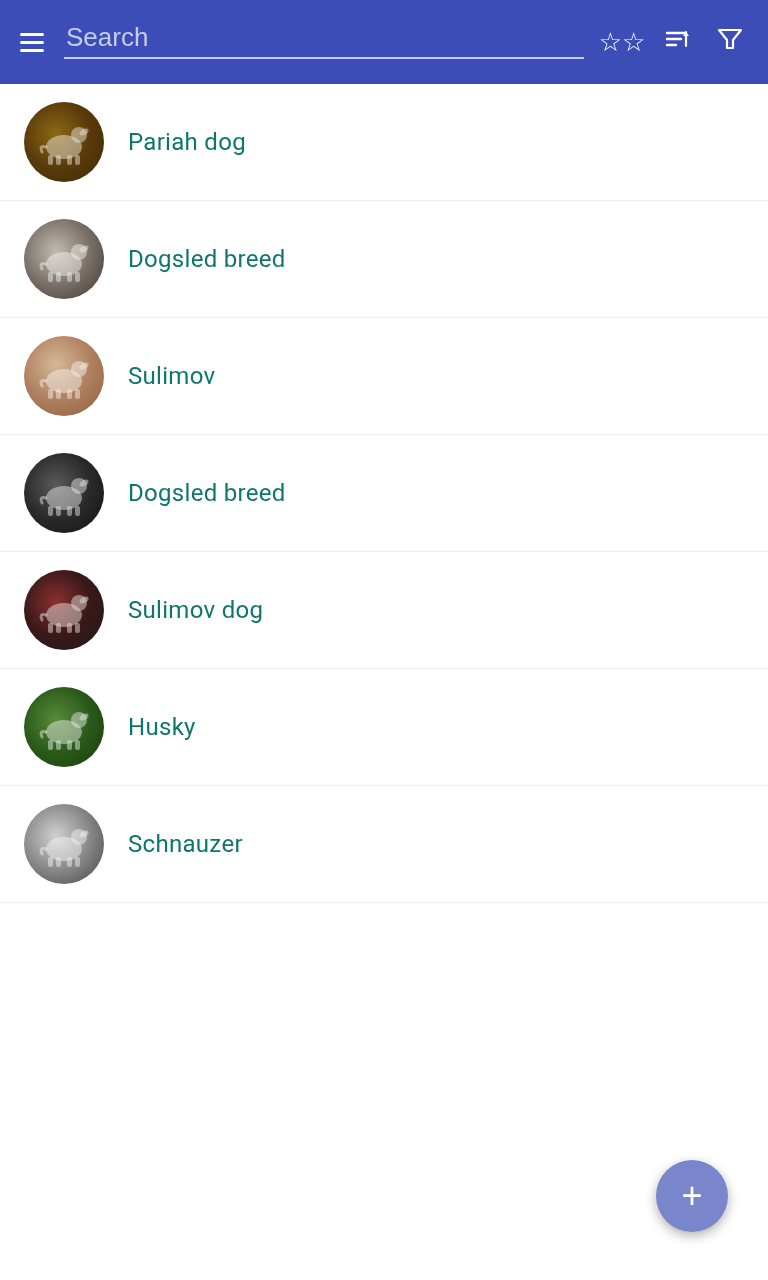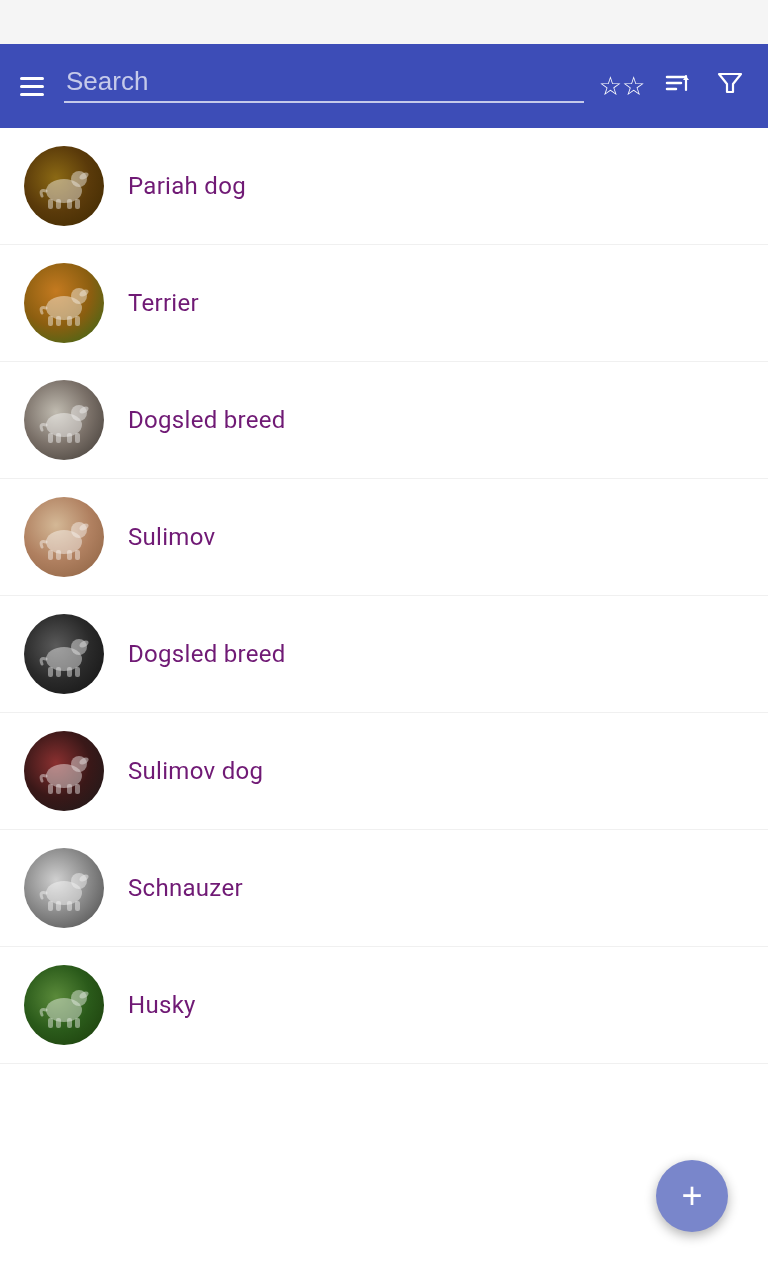--- a/index.html
+++ b/index.html
@@ -14,21 +14,20 @@
     }
 
     
     .header {
       background: #3d4db7;
       height: 84px;
       display: flex;
       align-items: center;
       padding: 0 16px;
       gap: 16px;
-      margin-top: 44px;
     }
 
     .header-menu-icon {
       color: white;
       font-size: 26px;
       cursor: pointer;
       display: flex;
       flex-direction: column;
       gap: 5px;
       padding: 4px;
@@ -130,21 +129,21 @@
 
     
     .dog-silhouette {
       width: 60px;
       height: 50px;
       opacity: 0.85;
     }
 
     .item-label {
       font-size: 24px;
-      color: #701a75;
+      color: #0f766e;
       font-weight: 400;
       letter-spacing: 0.3px;
     }
 
     
     .fab {
       position: fixed;
       bottom: 48px;
       right: 40px;
       width: 72px;
@@ -211,35 +210,20 @@
         <rect x="14" y="38" width="5" height="10" rx="2"></rect>
         <rect x="22" y="38" width="5" height="10" rx="2"></rect>
         <rect x="33" y="38" width="5" height="10" rx="2"></rect>
         <rect x="41" y="38" width="5" height="10" rx="2"></rect>
         <path d="M12 30 Q5 28 8 35" stroke="rgba(255,255,255,0.5)" fill="none" stroke-width="3" stroke-linecap="round"></path>
       </svg>
     </div>
       <span class="item-label">Pariah dog</span>
     </div>
     <div class="list-item">
-      <div class="item-avatar avatar-terrier">
-      <svg class="dog-silhouette" viewBox="0 0 60 50" fill="rgba(255,255,255,0.5)">
-        <ellipse cx="30" cy="30" rx="18" ry="12"></ellipse>
-        <circle cx="45" cy="18" r="8"></circle>
-        <ellipse cx="50" cy="15" rx="5" ry="3" transform="rotate(-30 50 15)"></ellipse>
-        <rect x="14" y="38" width="5" height="10" rx="2"></rect>
-        <rect x="22" y="38" width="5" height="10" rx="2"></rect>
-        <rect x="33" y="38" width="5" height="10" rx="2"></rect>
-        <rect x="41" y="38" width="5" height="10" rx="2"></rect>
-        <path d="M12 30 Q5 28 8 35" stroke="rgba(255,255,255,0.5)" fill="none" stroke-width="3" stroke-linecap="round"></path>
-      </svg>
-    </div>
-      <span class="item-label">Terrier</span>
-    </div>
-    <div class="list-item">
       <div class="item-avatar avatar-pointing">
       <svg class="dog-silhouette" viewBox="0 0 60 50" fill="rgba(255,255,255,0.5)">
         <ellipse cx="30" cy="30" rx="18" ry="12"></ellipse>
         <circle cx="45" cy="18" r="8"></circle>
         <ellipse cx="50" cy="15" rx="5" ry="3" transform="rotate(-30 50 15)"></ellipse>
         <rect x="14" y="38" width="5" height="10" rx="2"></rect>
         <rect x="22" y="38" width="5" height="10" rx="2"></rect>
         <rect x="33" y="38" width="5" height="10" rx="2"></rect>
         <rect x="41" y="38" width="5" height="10" rx="2"></rect>
         <path d="M12 30 Q5 28 8 35" stroke="rgba(255,255,255,0.5)" fill="none" stroke-width="3" stroke-linecap="round"></path>
@@ -286,46 +270,46 @@
         <rect x="14" y="38" width="5" height="10" rx="2"></rect>
         <rect x="22" y="38" width="5" height="10" rx="2"></rect>
         <rect x="33" y="38" width="5" height="10" rx="2"></rect>
         <rect x="41" y="38" width="5" height="10" rx="2"></rect>
         <path d="M12 30 Q5 28 8 35" stroke="rgba(255,255,255,0.5)" fill="none" stroke-width="3" stroke-linecap="round"></path>
       </svg>
     </div>
       <span class="item-label">Sulimov dog</span>
     </div>
     <div class="list-item">
+      <div class="item-avatar avatar-husky">
+      <svg class="dog-silhouette" viewBox="0 0 60 50" fill="rgba(255,255,255,0.5)">
+        <ellipse cx="30" cy="30" rx="18" ry="12"></ellipse>
+        <circle cx="45" cy="18" r="8"></circle>
+        <ellipse cx="50" cy="15" rx="5" ry="3" transform="rotate(-30 50 15)"></ellipse>
+        <rect x="14" y="38" width="5" height="10" rx="2"></rect>
+        <rect x="22" y="38" width="5" height="10" rx="2"></rect>
+        <rect x="33" y="38" width="5" height="10" rx="2"></rect>
+        <rect x="41" y="38" width="5" height="10" rx="2"></rect>
+        <path d="M12 30 Q5 28 8 35" stroke="rgba(255,255,255,0.5)" fill="none" stroke-width="3" stroke-linecap="round"></path>
+      </svg>
+    </div>
+      <span class="item-label">Husky</span>
+    </div>
+    <div class="list-item">
       <div class="item-avatar avatar-schnauzer">
       <svg class="dog-silhouette" viewBox="0 0 60 50" fill="rgba(255,255,255,0.5)">
         <ellipse cx="30" cy="30" rx="18" ry="12"></ellipse>
         <circle cx="45" cy="18" r="8"></circle>
         <ellipse cx="50" cy="15" rx="5" ry="3" transform="rotate(-30 50 15)"></ellipse>
         <rect x="14" y="38" width="5" height="10" rx="2"></rect>
         <rect x="22" y="38" width="5" height="10" rx="2"></rect>
         <rect x="33" y="38" width="5" height="10" rx="2"></rect>
         <rect x="41" y="38" width="5" height="10" rx="2"></rect>
         <path d="M12 30 Q5 28 8 35" stroke="rgba(255,255,255,0.5)" fill="none" stroke-width="3" stroke-linecap="round"></path>
       </svg>
     </div>
       <span class="item-label">Schnauzer</span>
-    </div>
-    <div class="list-item">
-      <div class="item-avatar avatar-husky">
-      <svg class="dog-silhouette" viewBox="0 0 60 50" fill="rgba(255,255,255,0.5)">
-        <ellipse cx="30" cy="30" rx="18" ry="12"></ellipse>
-        <circle cx="45" cy="18" r="8"></circle>
-        <ellipse cx="50" cy="15" rx="5" ry="3" transform="rotate(-30 50 15)"></ellipse>
-        <rect x="14" y="38" width="5" height="10" rx="2"></rect>
-        <rect x="22" y="38" width="5" height="10" rx="2"></rect>
-        <rect x="33" y="38" width="5" height="10" rx="2"></rect>
-        <rect x="41" y="38" width="5" height="10" rx="2"></rect>
-        <path d="M12 30 Q5 28 8 35" stroke="rgba(255,255,255,0.5)" fill="none" stroke-width="3" stroke-linecap="round"></path>
-      </svg>
-    </div>
-      <span class="item-label">Husky</span>
     </div>
   </main>
 
 <button class="fab">
   <span>+</span>
 </button>
 
 </body></html>

